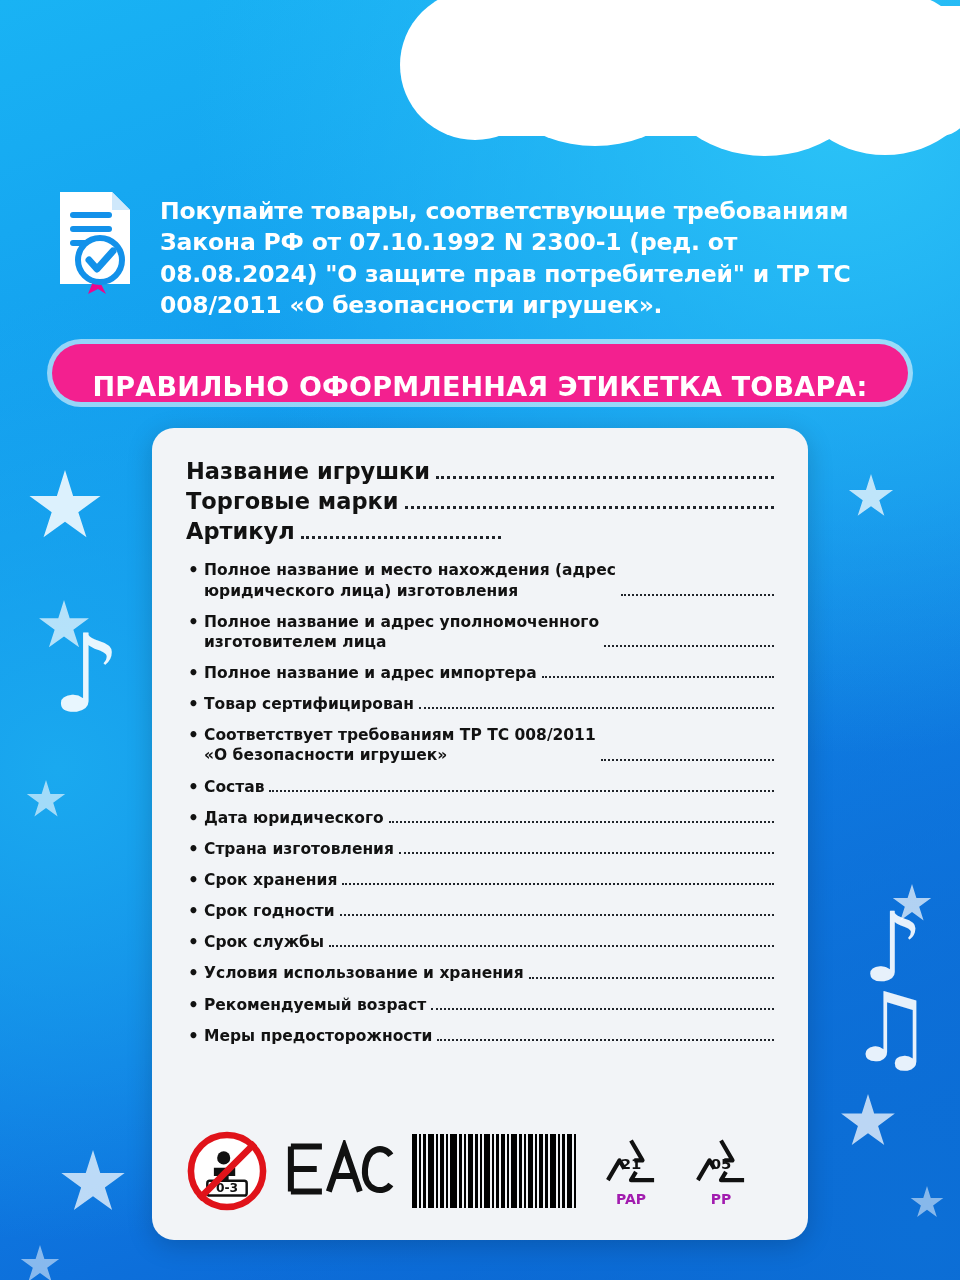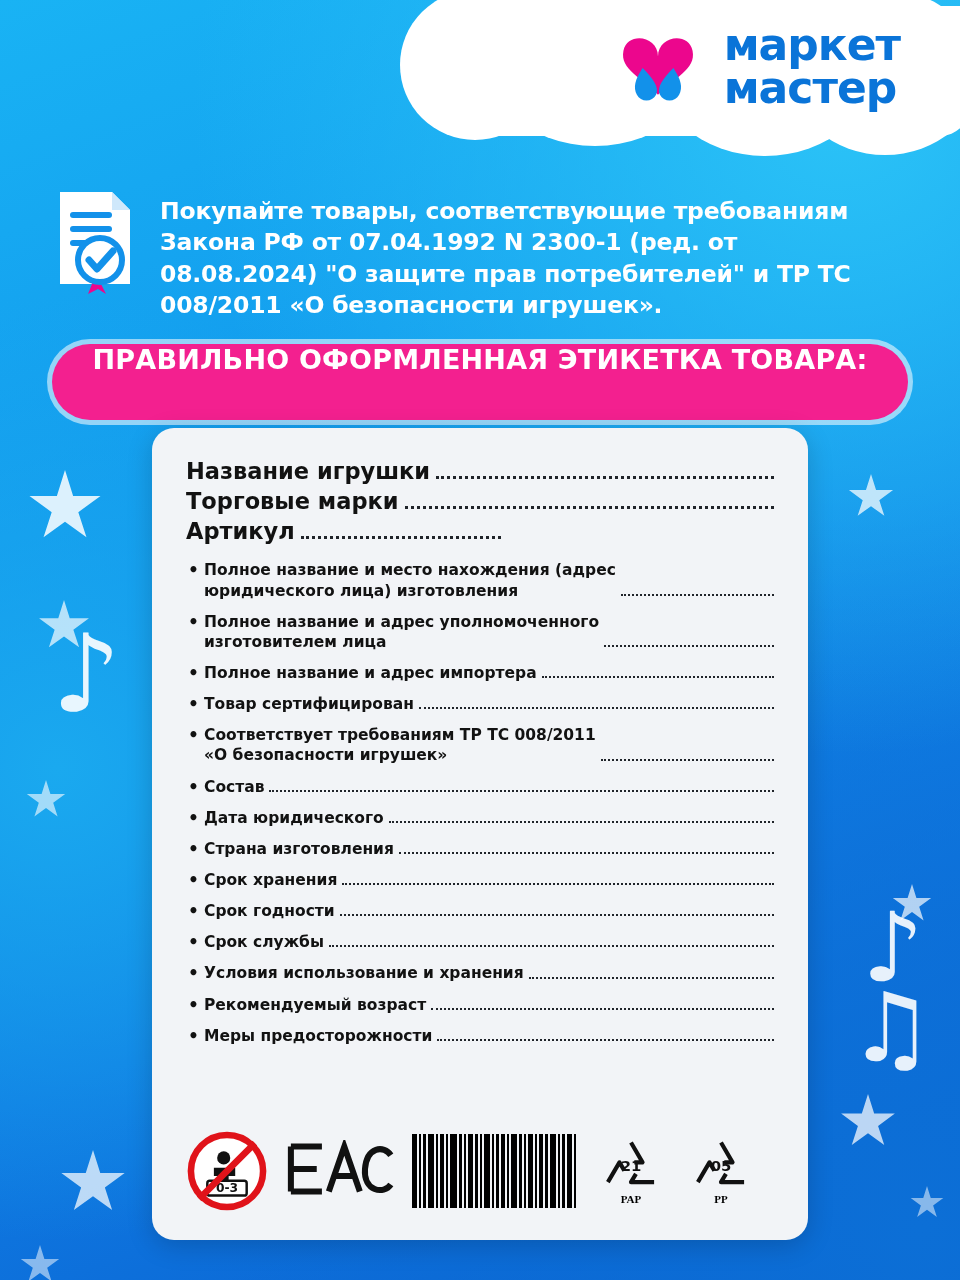--- a/index.html
+++ b/index.html
@@ -87,24 +87,24 @@
     font-weight: bold;
     font-size: 23.5px;
     line-height: 1.33;
     letter-spacing: -0.2px;
     padding-top: 8px;
   }
 
   
   .pill {
     position: absolute; left: 52px; top: 344px;
-    width: 856px; height: 76px;
+    width: 856px; height: 58px;
     background: #f3208f;
     border-radius: 40px;
-    display: flex; align-items: flex-start; justify-content: center;
+    display: flex; align-items: flex-end; justify-content: center;
     box-shadow: 0 0 0 5px rgba(255,255,255,0.55);
     z-index: 4;
   }
   .pill span {
     color: #ffffff; font-weight: bold; font-size: 27px;
     letter-spacing: 0.2px;
   }
 
   
   .card {
@@ -158,21 +158,21 @@
     position: absolute;
     left: 34px; right: 34px; bottom: 26px;
     height: 86px;
     display: flex; align-items: center; gap: 16px;
   }
   .age-mark { width: 82px; height: 82px; position: relative; flex: 0 0 auto; }
   .eac { flex: 0 0 auto; }
   .barcode { flex: 0 0 auto; display: flex; align-items: flex-end; height: 74px; }
   .barcode i { display: block; background: #000; height: 74px; margin-right: 2px; }
   .recycle { flex: 0 0 auto; width: 74px; text-align: center; }
-  .recycle .code { font-weight: bold; font-size: 11px; color: #000000; margin-top: -2px; font-family: Liberation Serif, serif; }
+  .recycle .code { font-weight: bold; font-size: 14px; color: #a21caf; margin-top: -2px; }
 
   
   .deco { position: absolute; z-index: 1; }
   .star {
     background: rgba(255,255,255,0.85);
     clip-path: polygon(50% 0%, 61% 35%, 98% 35%, 68% 57%, 79% 91%, 50% 70%, 21% 91%, 32% 57%, 2% 35%, 39% 35%);
   }
   .note { color: rgba(255,255,255,0.9); }
 </style>
 </head>
@@ -196,48 +196,35 @@
 
   <div class="cloud">
     <div class="blob b1"></div>
     <div class="blob b2"></div>
     <div class="blob b3"></div>
     <div class="blob b4"></div>
     <div class="base"></div>
   </div>
 
 
-  <div class="logo-wrap">
-    <div class="logo-mark">
-      <svg viewBox="0 0 100 100" width="96" height="96" aria-hidden="true">
-        <path d="M50 40 C50 18 18 14 14 34 C10 54 34 62 50 80 C66 62 90 54 86 34 C82 14 50 18 50 40 Z" fill="#ec068d"></path>
-        <path d="M34 52 C26 64 24 72 28 80 C32 88 44 88 48 80 C52 72 44 62 34 52 Z" fill="#1291ea"></path>
-        <path d="M66 52 C74 64 76 72 72 80 C68 88 56 88 52 80 C48 72 56 62 66 52 Z" fill="#1291ea"></path>
-      </svg>
-    </div>
-    <div class="logo-text">
-      <div>маркет</div>
-      <div>мастер</div>
-    </div>
-  </div>
 
   <div class="law-row">
     <div class="law-icon">
       <svg viewBox="0 0 86 110" width="86" height="110" aria-hidden="true">
         <path d="M8 4 H60 L78 22 V96 H8 Z" fill="#ffffff"></path>
         <path d="M60 4 L78 22 H60 Z" fill="#cfe8fb"></path>
         <rect x="18" y="24" width="42" height="6" rx="3" fill="#1291ea"></rect>
         <rect x="18" y="38" width="42" height="6" rx="3" fill="#1291ea"></rect>
         <rect x="18" y="52" width="28" height="6" rx="3" fill="#1291ea"></rect>
         <path d="M44 86 l-8 20 10-5 8 5 z" fill="#ec068d"></path>
         <circle cx="48" cy="72" r="22" fill="#ffffff" stroke="#1291ea" stroke-width="6"></circle>
         <path d="M37 72 l8 9 16-18" fill="none" stroke="#1291ea" stroke-width="7" stroke-linecap="round" stroke-linejoin="round"></path>
       </svg>
     </div>
-    <div class="law-text">Покупайте товары, соответствующие требованиям Закона РФ от 07.04.1992 N 2300-1 (ред. от 08.08.2024) "О защите прав потребителей" и ТР ТС 008/2011 «О безопасности игрушек».</div>
+    <div class="law-text">Покупайте товары, соответствующие требованиям Закона РФ от 07.10.1992 N 2300-1 (ред. от 08.08.2024) "О защите прав потребителей" и ТР ТС 008/2011 «О безопасности игрушек».</div>
   </div>
 
   <div class="pill">
     <span>ПРАВИЛЬНО ОФОРМЛЕННАЯ ЭТИКЕТКА ТОВАРА:</span>
   </div>
 
   <div class="card">
 
     <div class="card-head">
       <div class="head-line">

